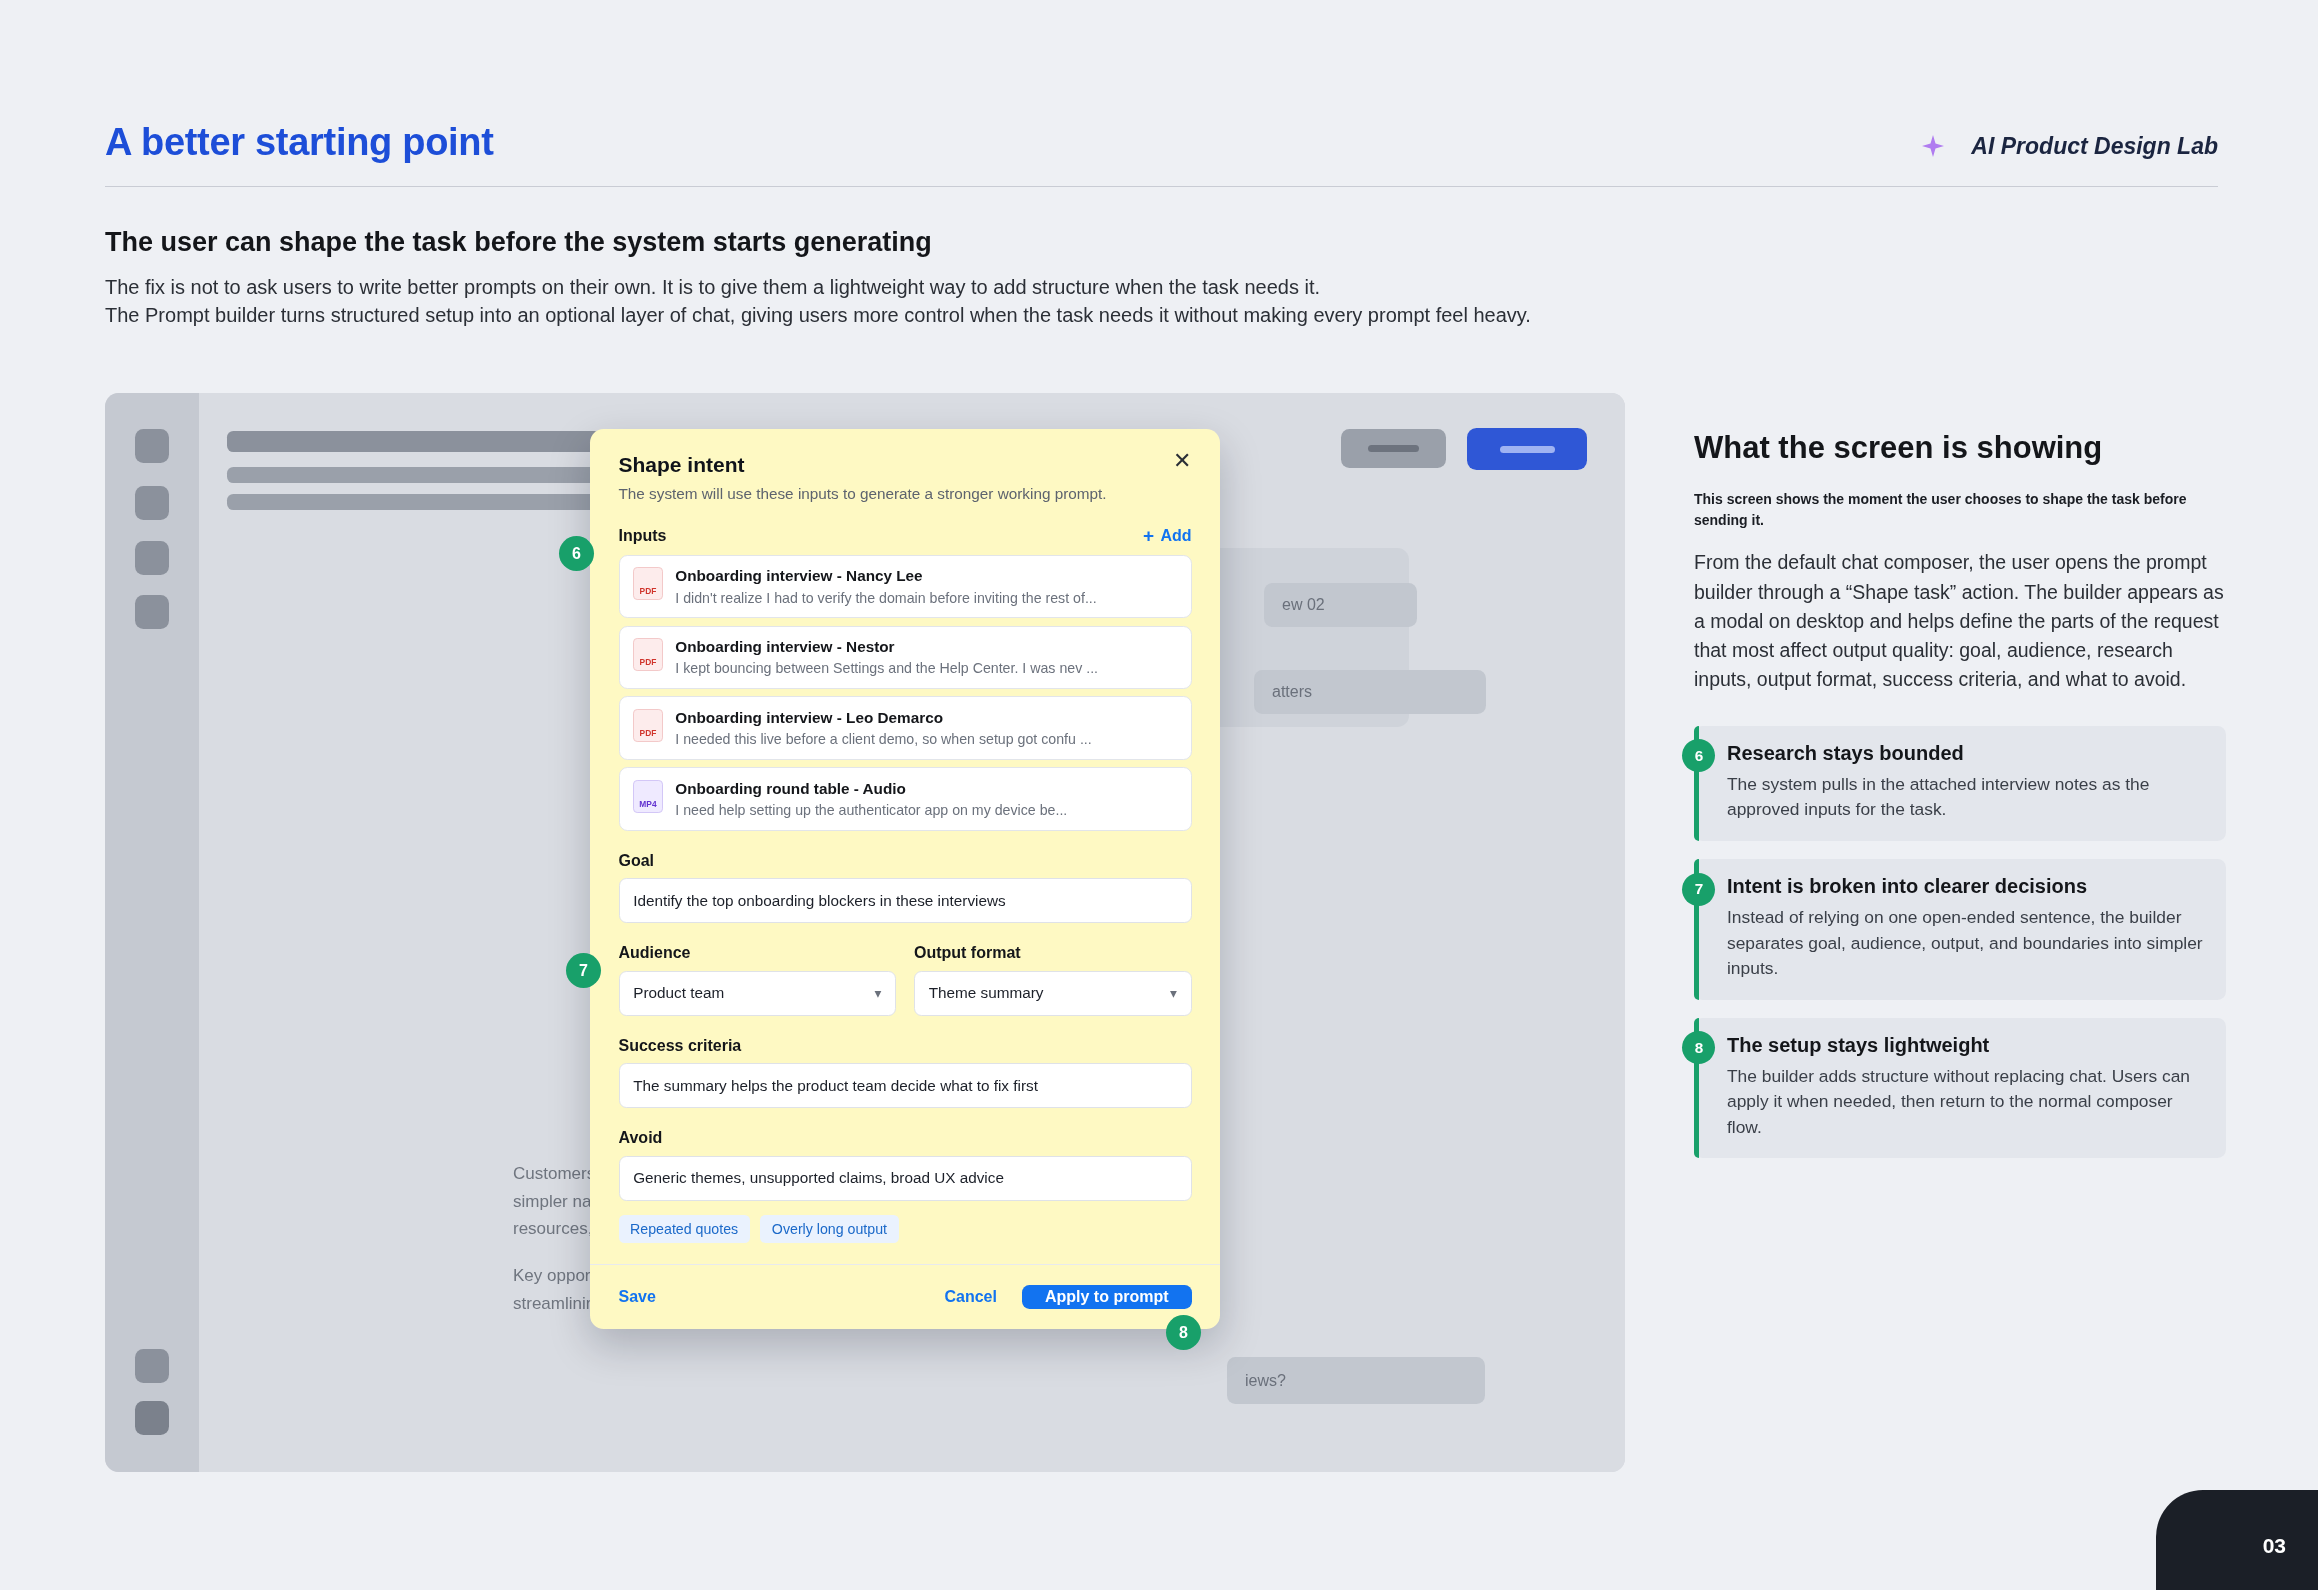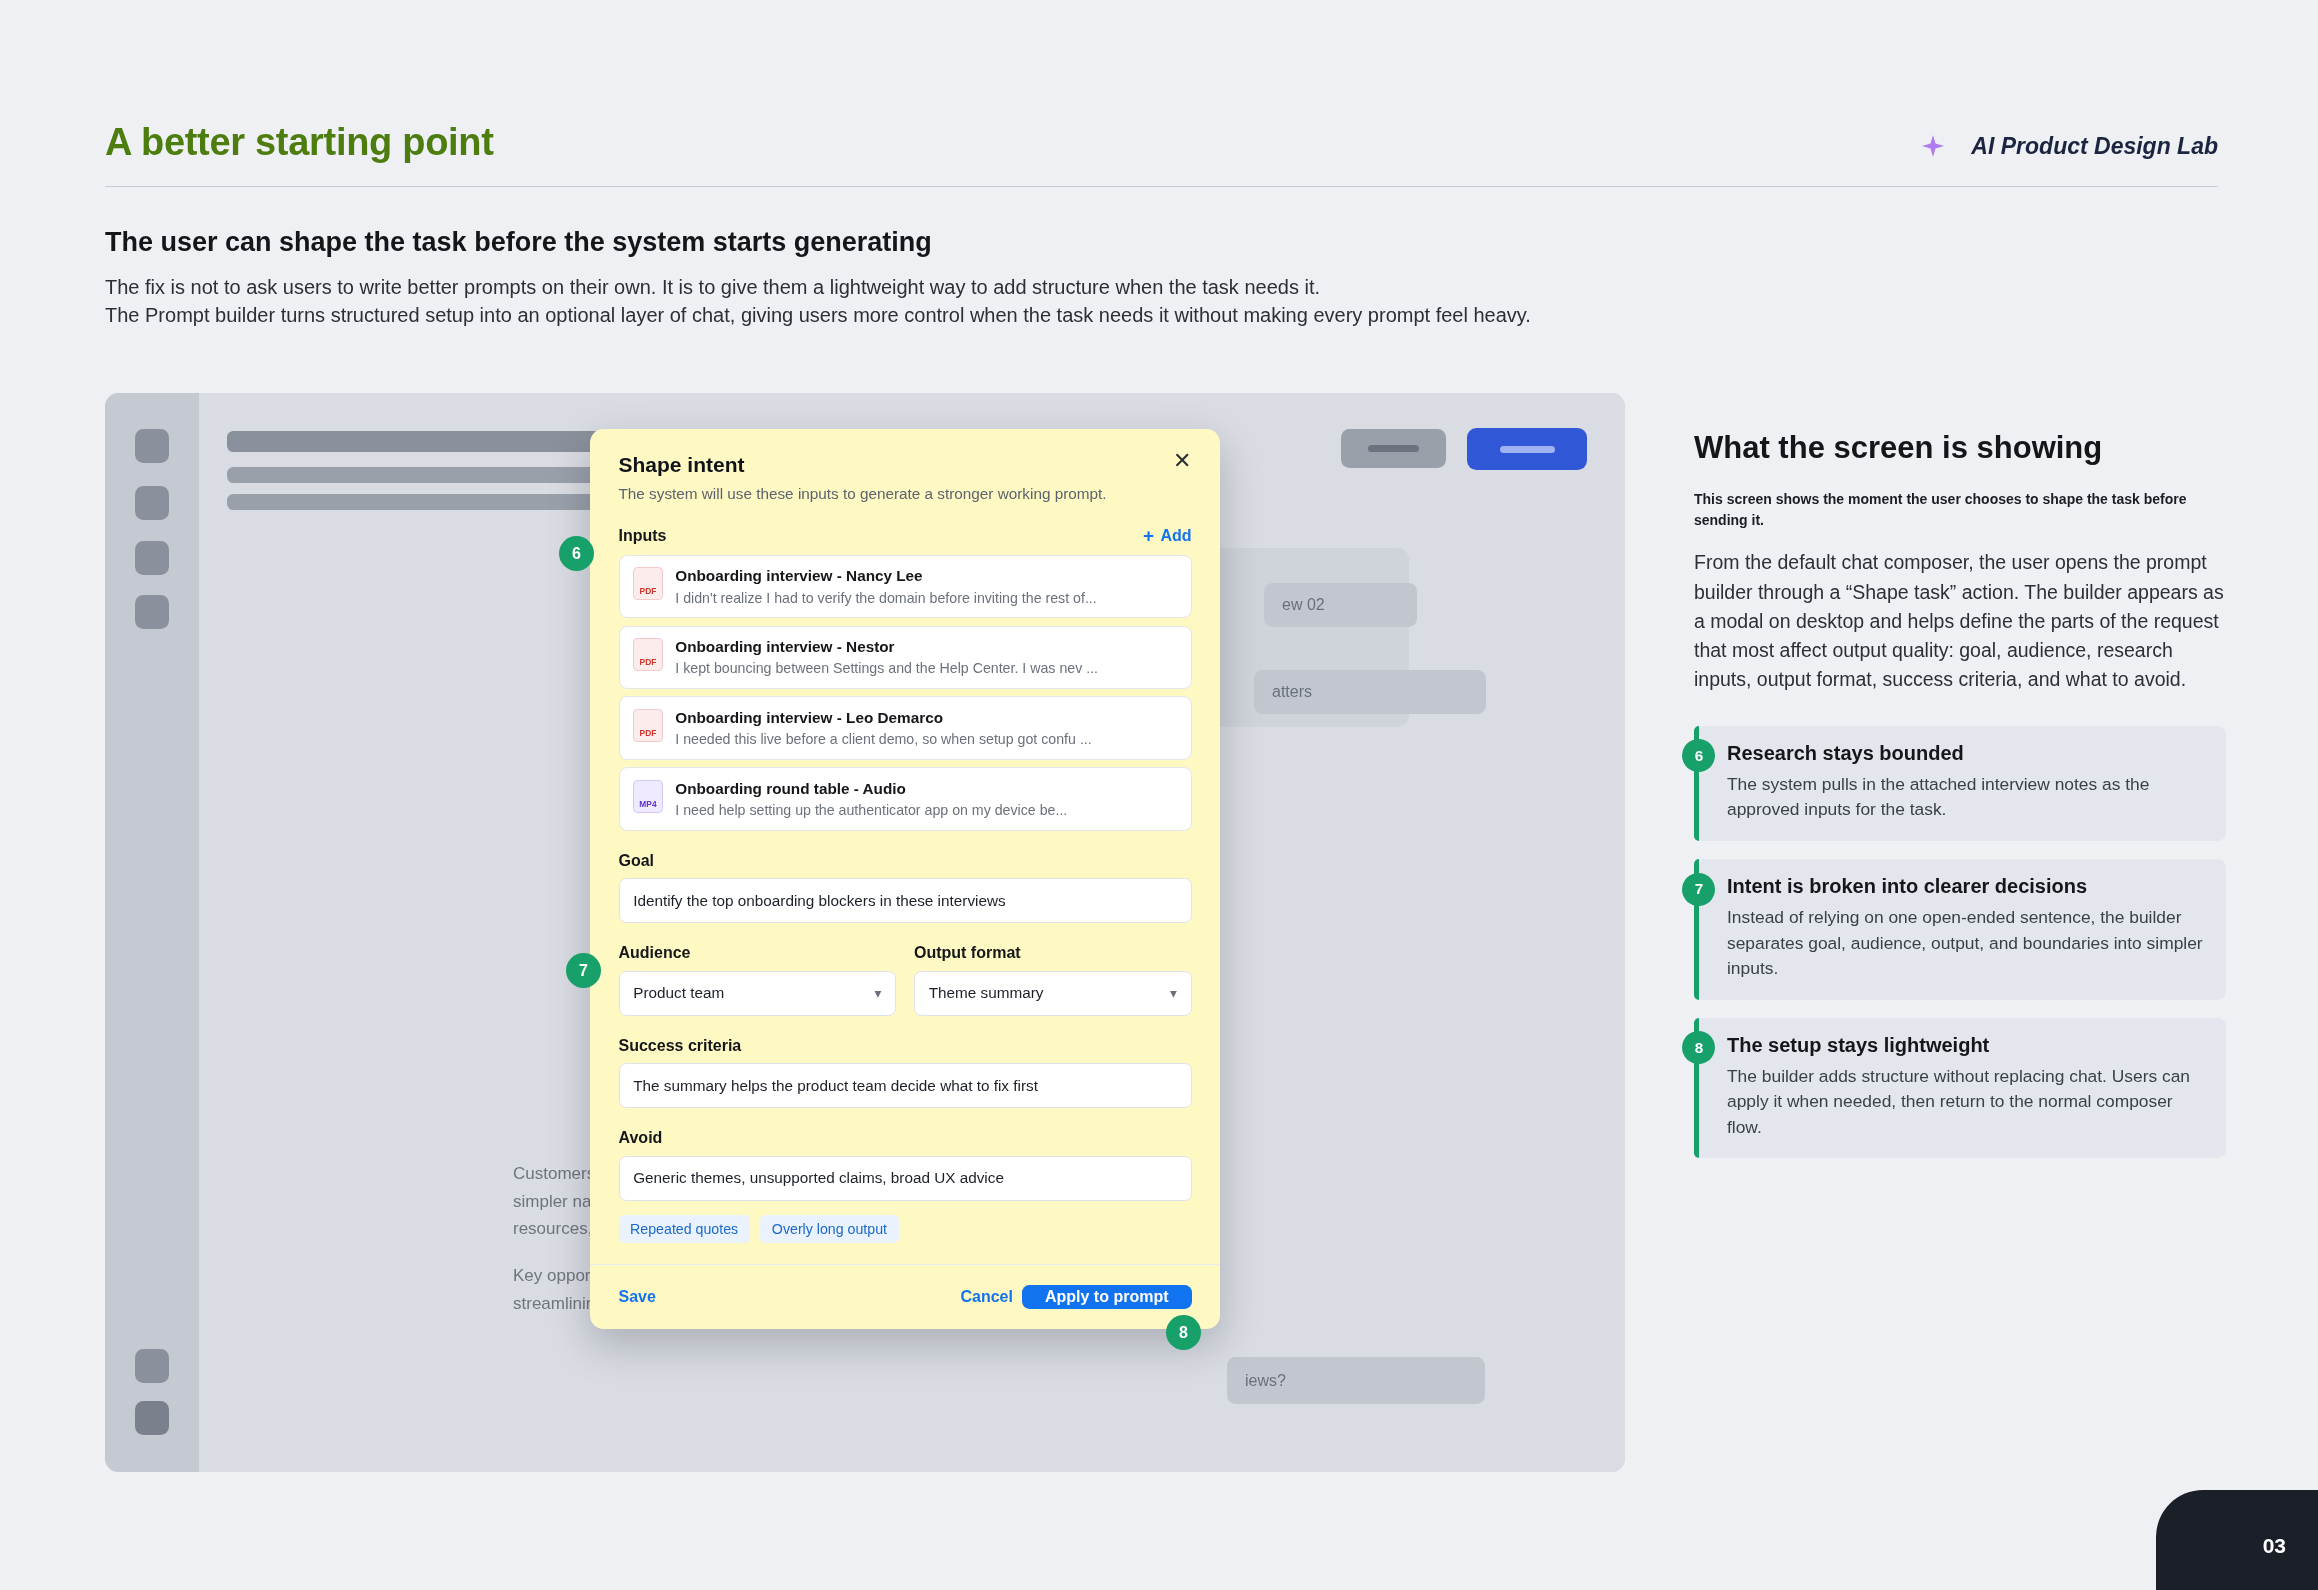--- a/index.html
+++ b/index.html
@@ -25,21 +25,21 @@
     width: 2113px;
     display: flex;
     align-items: flex-end;
     justify-content: space-between;
     padding-bottom: 22px;
     border-bottom: 1.6px solid #c9ccd4;
   }
   .slide-title {
     font-size: 38px;
     font-weight: bold;
-    color: #4d7c0f;
+    color: #1d4ed8;
     letter-spacing: -0.3px;
     text-align: right;
   }
   .brand {
     display: flex;
     align-items: center;
     gap: 26px;
     padding-bottom: 4.2px;
     font-style: italic;
   }
@@ -328,21 +328,21 @@
     justify-content: space-between;
   }
   .btn-link {
     font-size: 16px;
     font-weight: bold;
     color: #1273f0;
   }
   .footer-right {
     display: flex;
     align-items: center;
-    gap: 9px;
+    gap: 25px;
   }
   .btn-primary {
     background: #1273f0;
     color: #fff;
     font-size: 16px;
     font-weight: bold;
     border: none;
     border-radius: 7.4px;
     padding: 3px 23px;
     font-family: "Liberation Sans", sans-serif;

